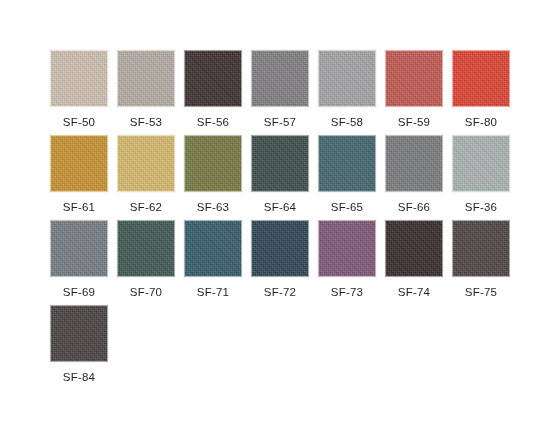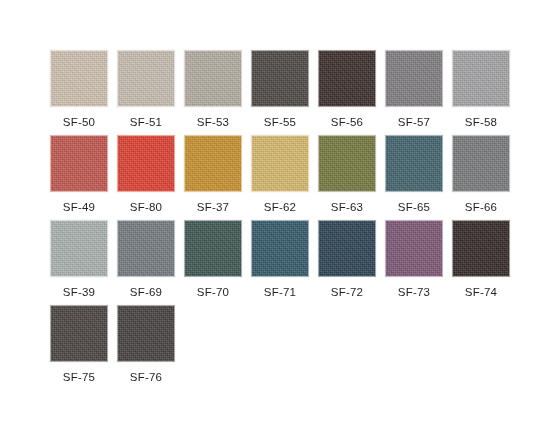--- a/index.html
+++ b/index.html
@@ -103,74 +103,70 @@
 </head>
 <body>
 
 <div id="swatch-chart">
   <div class="swatch-grid">
       <div class="swatch-cell">
         <div class="swatch-chip" style="background-color: rgb(205, 192, 176);"></div>
         <div class="swatch-label">SF-50</div>
       </div>
       <div class="swatch-cell">
-        <div class="swatch-chip" style="background-color: rgb(198, 189, 177);"></div>
-        <div class="swatch-label">SF-51</div>
-      </div>
-      <div class="swatch-cell">
         <div class="swatch-chip" style="background-color: rgb(179, 171, 161);"></div>
         <div class="swatch-label">SF-53</div>
       </div>
       <div class="swatch-cell">
-        <div class="swatch-chip" style="background-color: rgb(76, 71, 68);"></div>
-        <div class="swatch-label">SF-55</div>
-      </div>
-      <div class="swatch-cell">
         <div class="swatch-chip" style="background-color: rgb(58, 45, 43);"></div>
         <div class="swatch-label">SF-56</div>
       </div>
       <div class="swatch-cell">
         <div class="swatch-chip" style="background-color: rgb(128, 125, 128);"></div>
         <div class="swatch-label">SF-57</div>
       </div>
       <div class="swatch-cell">
         <div class="swatch-chip" style="background-color: rgb(163, 163, 165);"></div>
         <div class="swatch-label">SF-58</div>
       </div>
       <div class="swatch-cell">
         <div class="swatch-chip" style="background-color: rgb(192, 86, 78);"></div>
-        <div class="swatch-label">SF-49</div>
+        <div class="swatch-label">SF-59</div>
       </div>
       <div class="swatch-cell">
         <div class="swatch-chip" style="background-color: rgb(220, 64, 49);"></div>
         <div class="swatch-label">SF-80</div>
       </div>
       <div class="swatch-cell">
         <div class="swatch-chip" style="background-color: rgb(199, 144, 47);"></div>
-        <div class="swatch-label">SF-37</div>
+        <div class="swatch-label">SF-61</div>
       </div>
       <div class="swatch-cell">
         <div class="swatch-chip" style="background-color: rgb(213, 184, 109);"></div>
         <div class="swatch-label">SF-62</div>
       </div>
       <div class="swatch-cell">
         <div class="swatch-chip" style="background-color: rgb(116, 119, 63);"></div>
         <div class="swatch-label">SF-63</div>
       </div>
       <div class="swatch-cell">
+        <div class="swatch-chip" style="background-color: rgb(58, 75, 72);"></div>
+        <div class="swatch-label">SF-64</div>
+      </div>
+      <div class="swatch-cell">
         <div class="swatch-chip" style="background-color: rgb(65, 98, 108);"></div>
         <div class="swatch-label">SF-65</div>
       </div>
       <div class="swatch-cell">
         <div class="swatch-chip" style="background-color: rgb(120, 121, 123);"></div>
         <div class="swatch-label">SF-66</div>
       </div>
       <div class="swatch-cell">
         <div class="swatch-chip" style="background-color: rgb(169, 178, 176);"></div>
-        <div class="swatch-label">SF-39</div>
+        <div class="swatch-label">SF-36</div>
       </div>
       <div class="swatch-cell">
         <div class="swatch-chip" style="background-color: rgb(115, 122, 128);"></div>
         <div class="swatch-label">SF-69</div>
       </div>
       <div class="swatch-cell">
         <div class="swatch-chip" style="background-color: rgb(61, 86, 80);"></div>
         <div class="swatch-label">SF-70</div>
       </div>
       <div class="swatch-cell">
@@ -188,21 +184,21 @@
       <div class="swatch-cell">
         <div class="swatch-chip" style="background-color: rgb(51, 41, 40);"></div>
         <div class="swatch-label">SF-74</div>
       </div>
       <div class="swatch-cell">
         <div class="swatch-chip" style="background-color: rgb(74, 67, 64);"></div>
         <div class="swatch-label">SF-75</div>
       </div>
       <div class="swatch-cell">
         <div class="swatch-chip" style="background-color: rgb(69, 64, 63);"></div>
-        <div class="swatch-label">SF-76</div>
+        <div class="swatch-label">SF-84</div>
       </div>
       <div class="swatch-cell empty">
         <div class="swatch-chip"></div>
         <div class="swatch-label"></div>
       </div>
       <div class="swatch-cell empty">
         <div class="swatch-chip"></div>
         <div class="swatch-label"></div>
       </div>
     </div>

